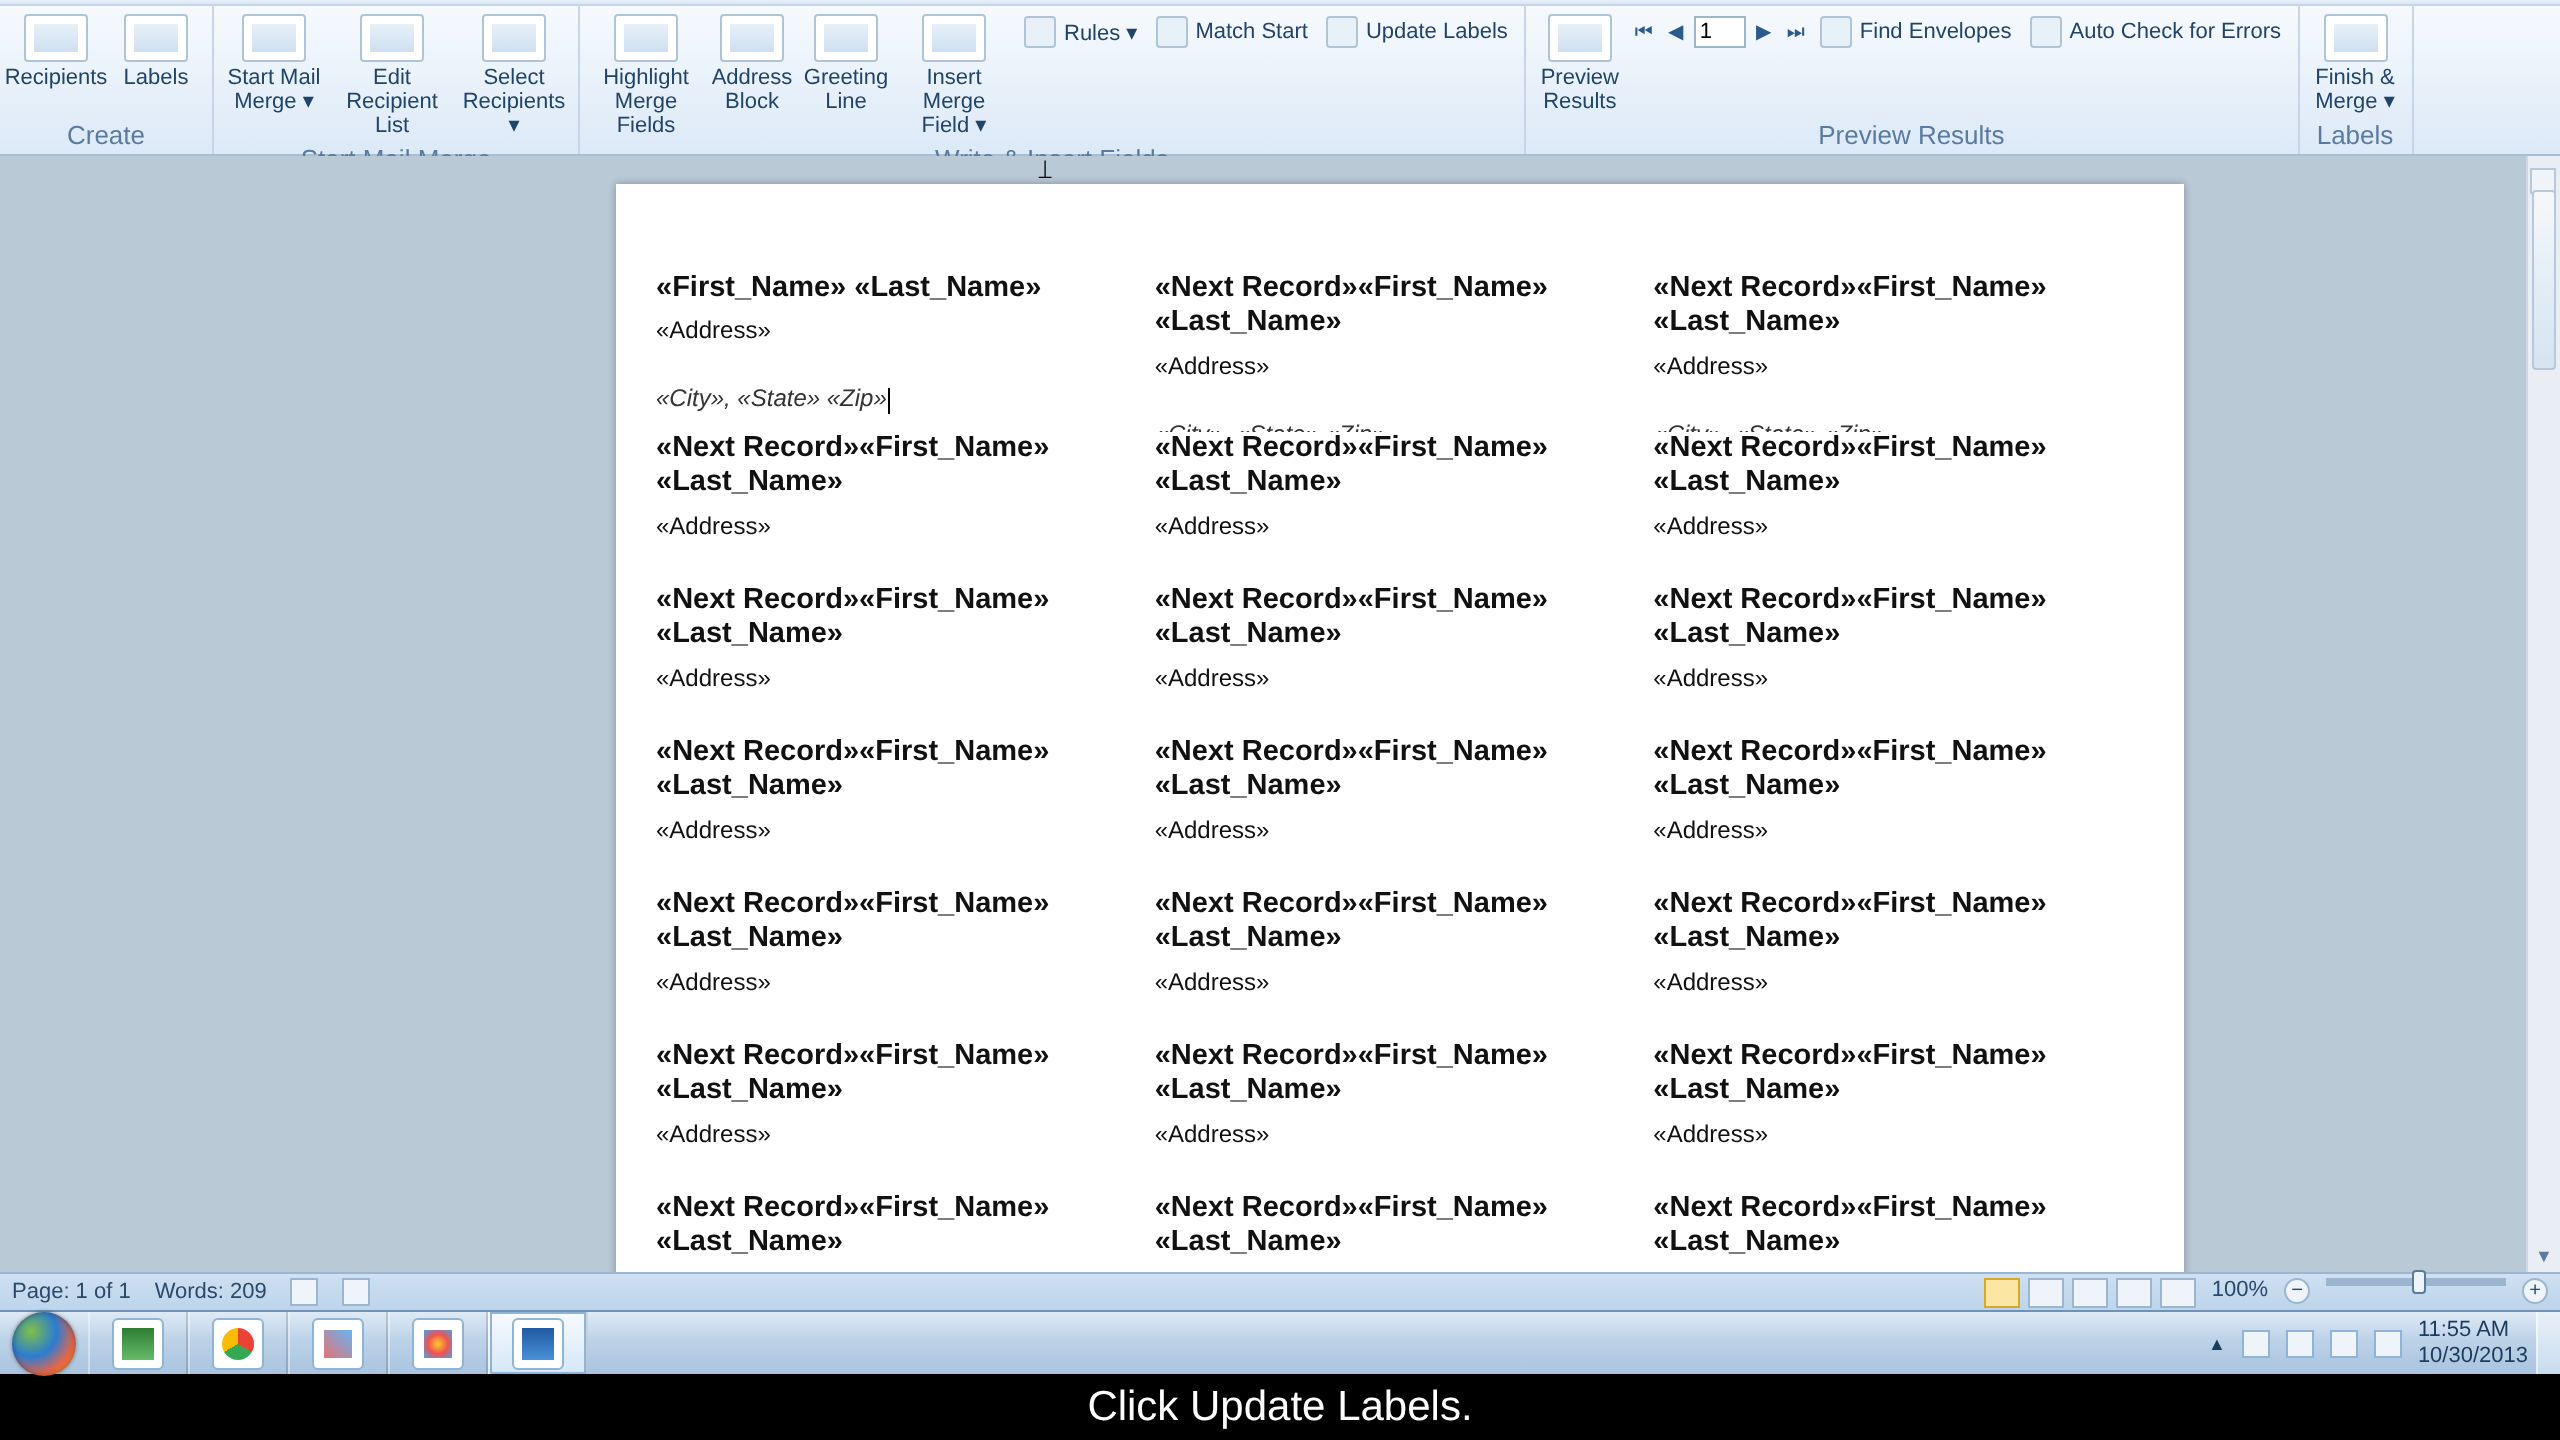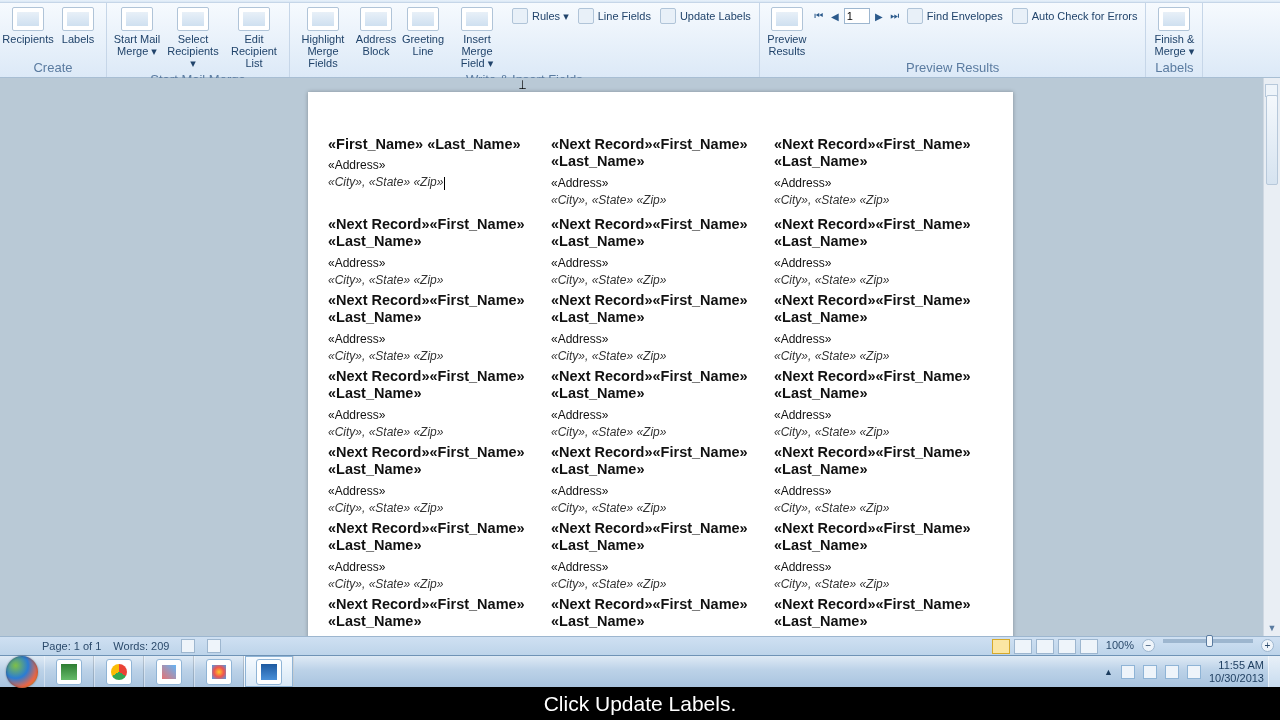--- a/index.html
+++ b/index.html
@@ -12,36 +12,36 @@
 .big-btn { display: flex; flex-direction: column; align-items: center; width: 48px; padding: 2px 1px; cursor: pointer; text-align: center; line-height: 1.1; }
 .big-btn .ico { width: 32px; height: 24px; margin-bottom: 2px; background: #fff; border: 1px solid #b0c4d8; border-radius: 2px; position: relative; }
 .big-btn .ico::after { content:""; position:absolute; left:4px; top:4px; right:4px; bottom:4px; background: linear-gradient(#e8f0f8,#cfe0f0); }
 .small-col { display: flex; flex-direction: row; gap: 1px; padding-top: 2px; }
 .small-btn { display: flex; align-items: center; gap: 4px; padding: 1px 4px; cursor: pointer; white-space: nowrap; }
 .small-btn .sico { width: 16px; height: 16px; background: #e8f0f8; border: 1px solid #b0c4d8; border-radius: 2px; }
 .nav-row { display:flex; align-items:center; gap:2px; }
 .nav-btn { width:14px; height:16px; display:flex; align-items:center; justify-content:center; cursor:pointer; color:#2b5a8c; font-size:10px; }
 .nav-input { width: 26px; height:16px; border:1px solid #9db6cf; font-size:11px; text-align:left; padding:0 2px; }
 .workspace { flex:1; background:#b9c9d6; position:relative; overflow:hidden; }
-.page { position:absolute; left:308px; top:14px; width:705px; background:#fff; box-shadow:0 0 4px rgba(0,0,0,.3); padding: 44px 20px 8px; }
+.page { position:absolute; left:308px; top:14px; width:784px; background:#fff; box-shadow:0 0 4px rgba(0,0,0,.3); padding: 44px 20px 8px; }
 .labels-grid { display:grid; grid-template-columns: repeat(3, 1fr); column-gap: 4px; }
 .cell { height: 76px; overflow:hidden; padding: 0 6px 0 0; font-family: Calibri, sans-serif; color:#111; }
 .cell.first { height: 80px; }
 .line1 { font-weight:bold; font-size:14.5px; line-height:1.2; }
 .addr { font-size:12px; margin-top:5px; }
-.csz { font-size:12px; font-style:italic; color:#333; margin-top:3px; }
+.csz { font-size:12px; font-style:italic; color:#333; margin-top:20px; }
 .cursor-mark { display:inline-block; border-right:1px solid #000; height:13px; vertical-align:middle; margin-left:1px; }
 .ins-mark { position:absolute; left:519px; top:0; font-size:12px; color:#000; }
 .side-scroll { position:absolute; right:0; top:0; width:17px; height:100%; background:#e9eef4; border-left:1px solid #cfd8e2; }
 .side-scroll .up, .side-scroll .down { height:17px; display:flex; align-items:center; justify-content:center; font-size:9px; color:#5a7ba0; cursor:pointer; }
 .side-scroll .down { position:absolute; bottom:0; width:100%; }
 .side-scroll .thumb { position:absolute; top:17px; left:2px; right:2px; height:90px; background:linear-gradient(#f4f8fc,#d6e3f0); border:1px solid #b7c8da; border-radius:2px; }
 .ruler-btn { position:absolute; right:2px; top:6px; width:13px; height:13px; border:1px solid #b7c8da; background:#eef4fa; cursor:pointer; }
 .statusbar { height:19px; background:linear-gradient(#cfe0f2,#bdd4ea); border-top:1px solid #9db6cf; display:flex; align-items:center; font-size:11px; color:#2b4a6b; padding:0 6px; justify-content:space-between; }
-.status-left { display:flex; gap:12px; align-items:center;margin-left:36px; }
+.status-left { display:flex; gap:12px; align-items:center; }
 .status-left .sico2 { width:14px; height:14px; border:1px solid #9db6cf; background:#eef4fa; }
 .status-right { display:flex; gap:4px; }
 .view-btn { width:18px; height:15px; border:1px solid #9db6cf; background:#eef4fa; cursor:pointer; }
 .view-btn.active { background:#fbe6a3; border-color:#d6a92b; }
 .zoom-track { width:90px; height:4px; background:#9db6cf; position:relative; margin:0 4px; }
 .zoom-track::before { content:""; position:absolute; left:50%; top:-4px; width:1px; height:12px; background:#5a7ba0; }
 .zoom-thumb { position:absolute; left:48%; top:-4px; width:7px; height:12px; background:#eef4fa; border:1px solid #5a7ba0; border-radius:2px; }
 .zminus,.zplus { width:13px; height:13px; border:1px solid #9db6cf; border-radius:7px; display:flex; align-items:center; justify-content:center; font-size:10px; cursor:pointer; background:#eef4fa; }
 .taskbar { height:32px; background:linear-gradient(#dfeaf5,#bcd2e8 45%,#a9c4df); border-top:1px solid #6f93b6; display:flex; align-items:stretch; }
 .start { width:44px; display:flex; align-items:center; justify-content:center; }
@@ -49,21 +49,21 @@
 .task-btn { width:50px; border-left:1px solid rgba(255,255,255,.4); border-right:1px solid rgba(0,0,0,.15); display:flex; align-items:center; justify-content:center; cursor:pointer; }
 .task-btn.active { background:linear-gradient(#f7fbff,#d5e6f5); box-shadow:inset 0 0 0 1px #8fb4d6; }
 .task-ico { width:26px; height:26px; border:1px solid #8fb4d6; background:#fff; border-radius:3px; position:relative; }
 .task-ico.excel::after{content:"";position:absolute;inset:4px;background:linear-gradient(#2e7d32,#66bb6a);}
 .task-ico.chrome::after{content:"";position:absolute;inset:4px;border-radius:50%;background:conic-gradient(#ea4335 0 120deg,#34a853 120deg 240deg,#fbbc05 240deg 360deg);}
 .task-ico.snip::after{content:"";position:absolute;inset:5px;background:linear-gradient(45deg,#e57373,#64b5f6);}
 .task-ico.paint::after{content:"";position:absolute;inset:5px;background:radial-gradient(circle,#ffca28,#ef5350,#42a5f5);}
 .task-ico.word::after{content:"";position:absolute;inset:4px;background:linear-gradient(#1e5aa0,#4a90d9);}
 .tray { margin-left:auto; display:flex; align-items:center; gap:8px; padding:0 2px 0 8px; font-size:11px; color:#1c3c5e; }
 .tray .ti { width:14px; height:14px; background:#eef4fa; border:1px solid #8fb4d6; }
-.clock { text-align:right; line-height:1.1; font-size:11px; padding-right:2px; }
+.clock { line-height:1.1; font-size:11px; padding-right:2px; }
 .showdesk { width:12px; height:100%; border-left:1px solid rgba(255,255,255,.5); background:linear-gradient(#e8f0f8,#c8dcef); cursor:pointer; }
 .caption { position:absolute; left:0; right:0; bottom:0; height:33px; display:flex; align-items:center; justify-content:center; color:#fff; font-size:21px; font-family: Arial, sans-serif; }
 .tabstrip { height:3px; background:linear-gradient(#e9f1fa,#d8e6f4); border-bottom:1px solid #c6d6e8; }
 </style>
 </head>
 <body>
 
 <div class="app">
   <div class="tabstrip"></div>
   <div class="ribbon">
@@ -81,28 +81,28 @@
       </div>
       <div class="group-label">Create</div>
     </div>
 
     <div class="group">
       <div class="group-items">
         <div class="big-btn" style="width:52px">
             <div class="ico"></div>
             <span>Start Mail Merge ▾</span>
           </div>
+        <div class="big-btn" style="width:62px">
+            <div class="ico"></div>
+            <span>Edit Recipient List</span>
+          </div>
         <div class="big-btn" style="width:56px">
             <div class="ico"></div>
             <span>Select Recipients ▾</span>
           </div>
-        <div class="big-btn" style="width:62px">
-            <div class="ico"></div>
-            <span>Edit Recipient List</span>
-          </div>
       </div>
       <div class="group-label">Start Mail Merge</div>
     </div>
 
     <div class="group">
       <div class="group-items">
         <div class="big-btn" style="width:58px">
             <div class="ico"></div>
             <span>Highlight Merge Fields</span>
           </div>
@@ -118,21 +118,21 @@
             <div class="ico"></div>
             <span>Insert Merge Field ▾</span>
           </div>
         <div class="small-col">
           <div class="small-btn">
               <span class="sico"></span>
               <span>Rules ▾</span>
             </div>
           <div class="small-btn">
               <span class="sico"></span>
-              <span>Line Fields</span>
+              <span>Match Start</span>
             </div>
           <div class="small-btn">
               <span class="sico"></span>
               <span>Update Labels</span>
             </div>
         </div>
       </div>
       <div class="group-label">Write &amp; Insert Fields</div>
     </div>
 

